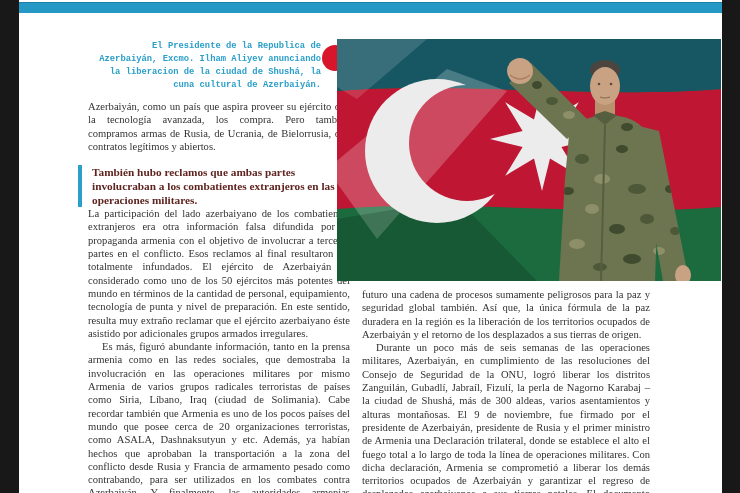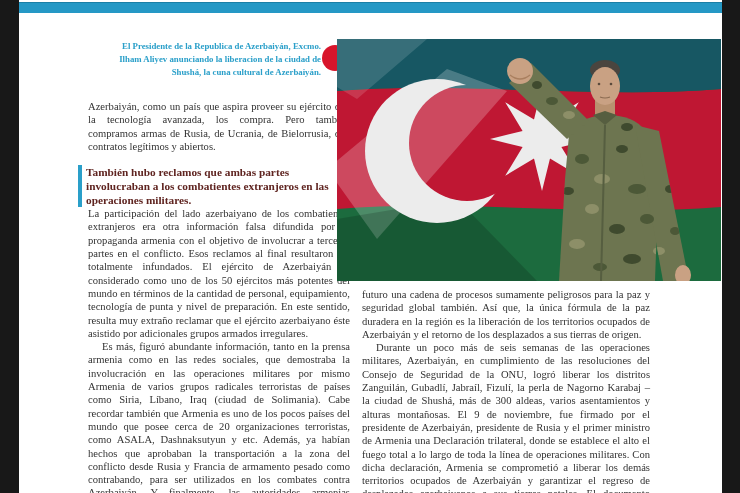--- a/index.html
+++ b/index.html
@@ -12,21 +12,21 @@
   .page{
     position:absolute;left:19px;top:0;width:703px;height:493px;
     background:#ffffff;overflow:hidden;
   }
   .topbar{
     position:absolute;left:0;top:2px;width:703px;height:10px;
     background:#2598c5;border-top:1px solid #1b7fa6;
   }
   .caption{
     position:absolute;left:80px;top:40px;width:222px;
-    font-family:Liberation Serif, serif;
+    font-family:Liberation Mono, monospace;
     font-size:8.8px;line-height:13px;font-weight:bold;
     color:#2a9fc9;text-align:right;
   }
   .red-dot{
     position:absolute;left:303px;top:45px;width:26px;height:26px;
     border-radius:50%;background:#d8152b;z-index:1;
   }
   .photo{
     position:absolute;left:318px;top:39px;width:384px;height:242px;
     z-index:2;overflow:hidden;background:#175763;
@@ -36,21 +36,21 @@
     font-size:10.6px;line-height:13.3px;color:#323232;
     text-align:justify;
     hyphens:auto;-webkit-hyphens:auto;
   }
   .col p{margin:0;}
   .col p.indent{text-indent:14px;}
   .col-left{left:69px;top:100px;width:262px;}
   .col-right{left:343px;top:288px;width:288px;}
   .subhead{
     margin:12px 0 0 -10px;
-    padding-left:4px;
+    padding-left:10px;
     border-left:4px solid #2a9fc9;
     font-size:11.3px;line-height:14px;font-weight:bold;
     color:#5f2420;text-align:left;
   }
 </style>
 </head>
 <body>
 
 <div class="stage">
   <div class="page">

